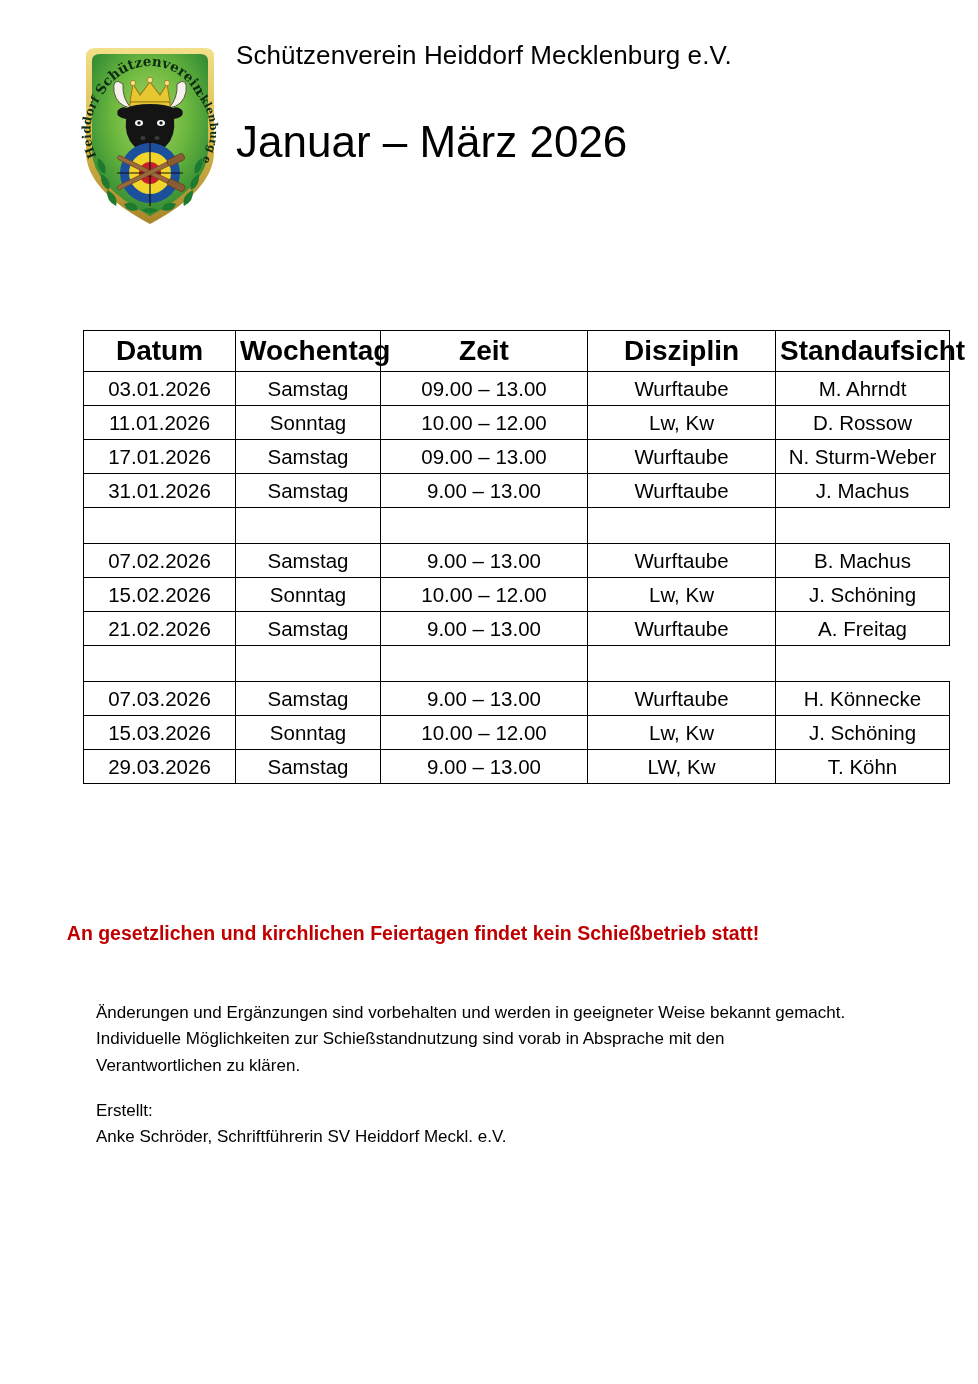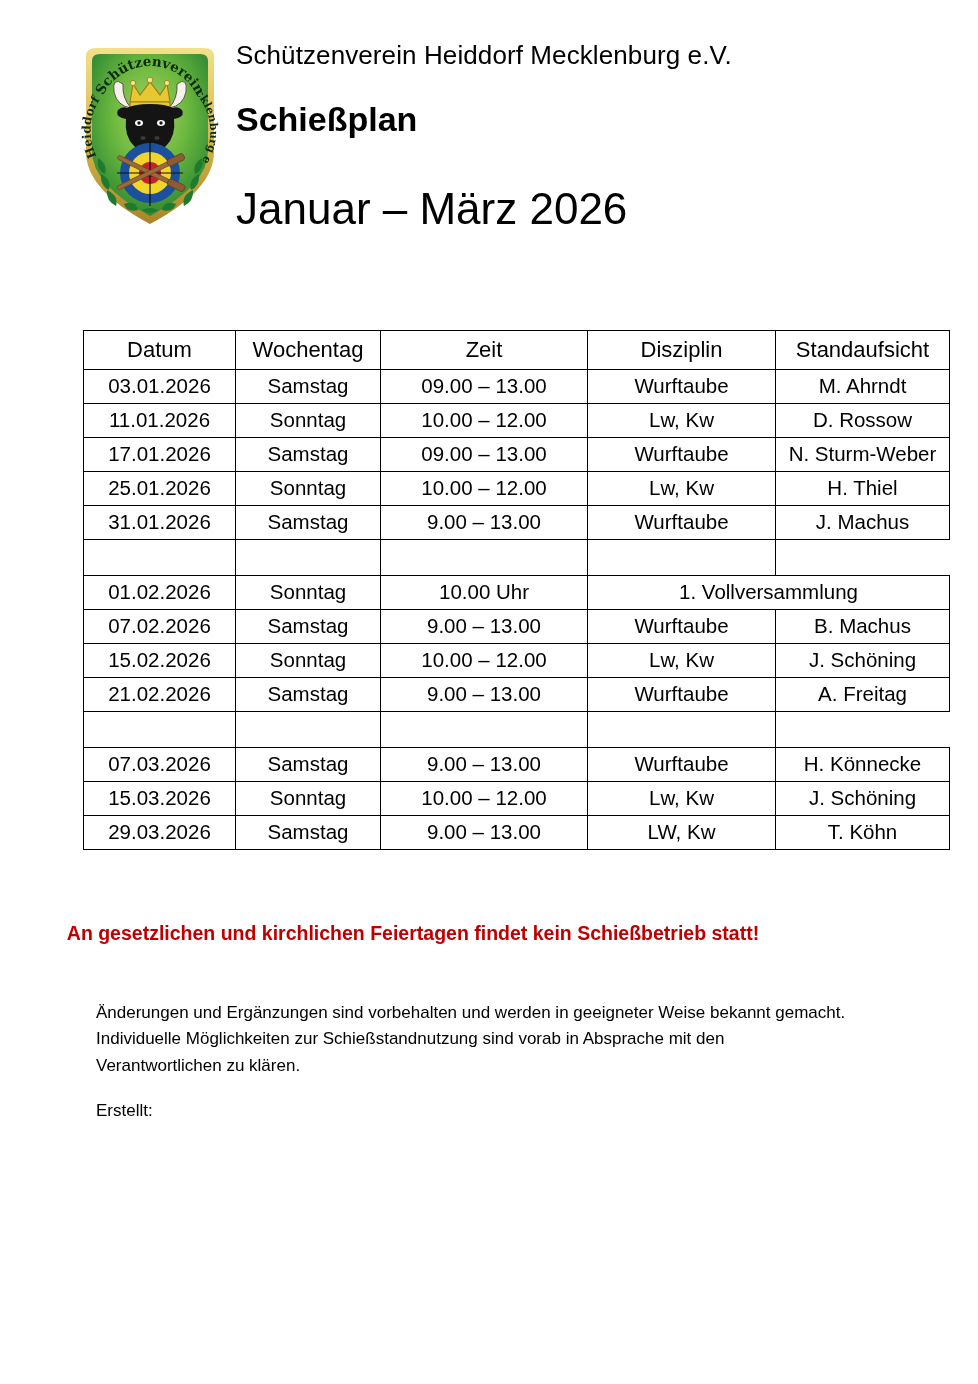--- a/index.html
+++ b/index.html
@@ -81,22 +81,22 @@
     border: 1.3px solid #000000;
     text-align: center;
     vertical-align: middle;
     font-size: 20.5px;
     padding: 2px 4px;
     height: 29px;
     line-height: 1.3;
     white-space: nowrap;
   }
   table.plan th {
-    font-weight: normal;
-    font-size: 22px;
+    font-weight: bold;
+    font-size: 28px;
     height: 34px;
   }
   table.plan tr.spacer td {
     height: 31px;
   }
   table.plan tr.spacer td.no-right-border {
     border-right: none;
   }
   table.plan td.two-line {
     white-space: normal;
@@ -239,21 +239,20 @@
         <path d="M 119 150 Q 107 156 110 166 Q 120 161 119 150 Z"></path>
         <path d="M 50 164 Q 62 160 64 170 Q 53 173 50 164 Z"></path>
         <path d="M 102 164 Q 90 160 88 170 Q 99 173 102 164 Z"></path>
         <path d="M 68 170 Q 76 166 84 170 Q 76 176 68 170 Z"></path>
       </g>
     </svg>
   </div>
 
   <div class="title-block">
     <div class="org-name">Schützenverein Heiddorf Mecklenburg e.V.</div>
-    <div class="doc-title">Schießplan</div>
     <div class="doc-period">Januar – März 2026</div>
   </div>
 </div>
 
 <div class="table-wrap">
   <table class="plan">
     <colgroup>
       <col class="c-datum">
         <col class="c-tag">
         <col class="c-zeit">
@@ -285,45 +284,32 @@
           <td>D. Rossow</td>
         </tr>
         <tr>
           <td>17.01.2026</td>
           <td>Samstag</td>
           <td>09.00 – 13.00</td>
           <td>Wurftaube</td>
           <td>N. Sturm-Weber</td>
         </tr>
         <tr>
-          <td>25.01.2026</td>
-          <td>Sonntag</td>
-          <td>10.00 – 12.00</td>
-          <td>Lw, Kw</td>
-          <td>H. Thiel</td>
-        </tr>
-        <tr>
           <td>31.01.2026</td>
           <td>Samstag</td>
           <td>9.00 – 13.00</td>
           <td>Wurftaube</td>
           <td>J. Machus</td>
         </tr>
         <tr class="spacer">
           <td>&nbsp;</td>
           <td>&nbsp;</td>
           <td>&nbsp;</td>
           <td>&nbsp;</td>
           <td class="no-right-border">&nbsp;</td>
-        </tr>
-        <tr>
-          <td>01.02.2026</td>
-          <td>Sonntag</td>
-          <td>10.00 Uhr</td>
-          <td class="merged" colspan="2">1. Vollversammlung</td>
         </tr>
         <tr>
           <td>07.02.2026</td>
           <td>Samstag</td>
           <td>9.00 – 13.00</td>
           <td>Wurftaube</td>
           <td>B. Machus</td>
         </tr>
         <tr>
           <td>15.02.2026</td>
@@ -372,13 +358,14 @@
 </div>
 
 <div class="notice" style="color: rgb(192, 0, 0);">An gesetzlichen und kirchlichen Feiertagen findet kein Schießbetrieb statt!</div>
 
 <div class="footer">
   <p>Änderungen und Ergänzungen sind vorbehalten und werden in geeigneter Weise bekannt gemacht.</p>
   <p>Individuelle Möglichkeiten zur Schießstandnutzung sind vorab in Absprache mit den</p>
   <p>Verantwortlichen zu klären.</p>
   <div class="gap"></div>
   <p>Erstellt:</p>
+  <p>Anke Schröder, Schriftführerin SV Heiddorf Meckl. e.V.</p>
 </div>
 
 </body></html>

